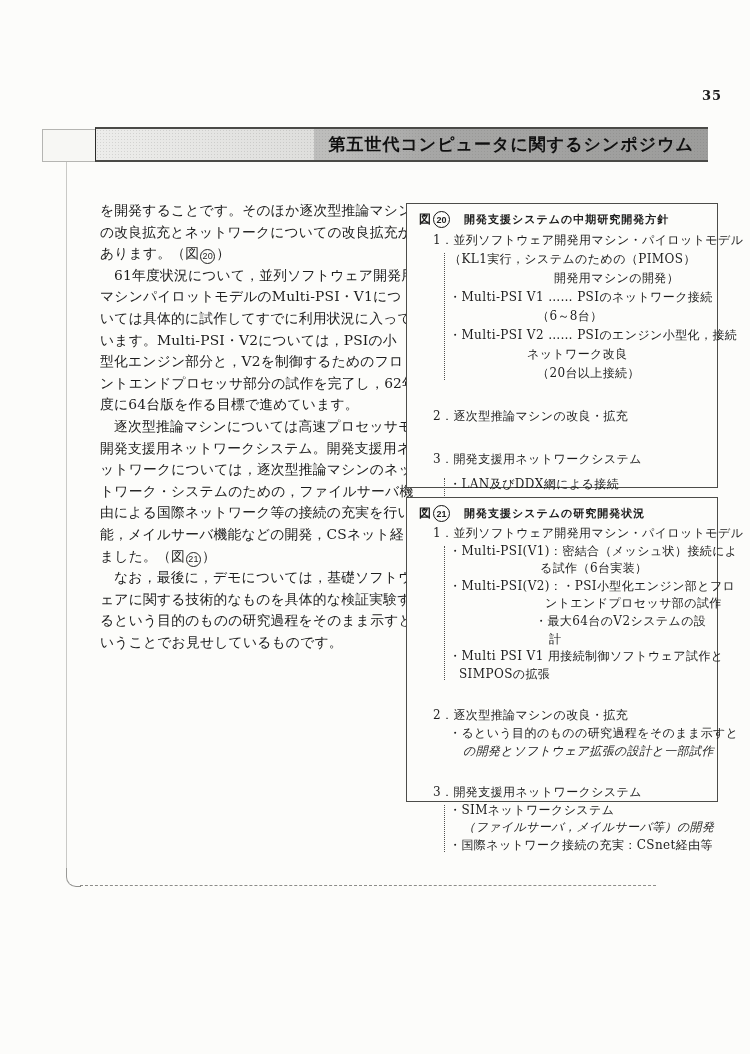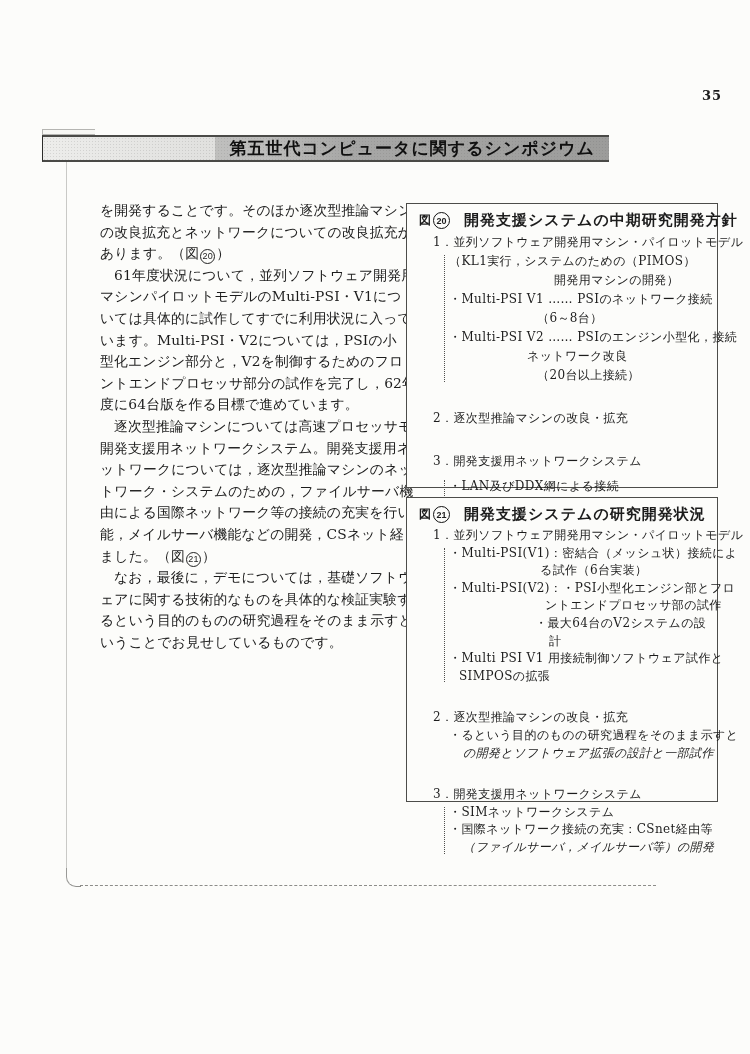--- a/index.html
+++ b/index.html
@@ -12,21 +12,21 @@
   }
   
   .pageno{position:absolute;left:702px;top:88px;font-size:13px;font-weight:bold;
     font-family:"DejaVu Serif","Liberation Serif",serif;letter-spacing:1px;}
   
   .edge-v{position:absolute;left:66px;top:132px;height:744px;width:0;border-left:1px solid #c9c9c6;}
   .edge-corner{position:absolute;left:66px;top:868px;width:14px;height:18px;
     border-left:1px solid #9a9a97;border-bottom:1px solid #8f8f8c;border-bottom-left-radius:10px;}
   .edge-h{position:absolute;left:80px;top:885px;width:576px;height:0;border-top:1px dashed #8c8c89;}
   
-  .banner{position:absolute;left:42px;top:127px;width:567px;height:35px;display:flex;flex-direction:column;}
+  .banner{position:absolute;left:42px;top:127px;width:666px;height:35px;display:flex;}
   .banner-tab{width:52px;height:31px;margin-top:2px;background:#f7f7f4;
     border:1px solid #b5b5b2;border-right:none;}
   .banner-bar{flex:1;height:100%;box-sizing:border-box;
     border-top:2px solid #4a4a47;border-bottom:2px solid #4a4a47;border-left:1px solid #2c2c2a;
     background-image:radial-gradient(rgba(0,0,0,0.10) 1px, transparent 1px),
       linear-gradient(to right,#ededeb 0%,#dcdcda 40%,#bcbcba 54%,#ababa9 100%);
     background-size:3px 3px,100% 100%;
     display:flex;align-items:center;justify-content:flex-end;}
   .banner-title-strip{height:100%;display:flex;align-items:center;padding:0 14px;
     background:rgba(130,130,128,0.35);}
@@ -46,21 +46,21 @@
     font-family:"Liberation Sans","DejaVu Sans",sans-serif;}
   
   .figbox{position:absolute;left:406px;width:312px;box-sizing:border-box;
     border:1px solid #4c4c49;background:#fcfcfa;padding:7px 4px 6px 4px;}
   .figbox.b1{top:203px;height:285px;}
   .figbox.b2{top:497px;height:305px;}
   .fig-title-row{display:flex;align-items:center;padding-left:8px;margin-bottom:3px;white-space:nowrap;}
   .fig-label{font-family:"Liberation Sans","DejaVu Sans",sans-serif;
     font-weight:bold;font-size:12px;display:inline-flex;align-items:center;}
   .fig-title{font-family:Liberation Mono, monospace;
-    font-weight:bold;font-size:15px;letter-spacing:1px;margin-left:12px;}
+    font-weight:bold;font-size:11px;letter-spacing:1px;margin-left:12px;}
   .fx{white-space:nowrap;font-size:12px;letter-spacing:0.4px;}
   .b1 .fx{height:19px;line-height:19px;}
   .b2 .fx{height:17.6px;line-height:17.6px;}
   .gap{margin-top:24px;}
   .gap-s{margin-top:6px;}
   .group{position:relative;}
   .vline{position:absolute;left:33px;top:3px;bottom:3px;width:0;border-left:1px dotted #4f4f4c;}
   .p22{padding-left:22px;}
   .p38{padding-left:38px;}
   .p48{padding-left:48px;}
@@ -167,18 +167,18 @@
     </div>
     <div class="fx p22 gap">2．逐次型推論マシンの改良・拡充</div>
     <div class="group">
       <div class="fx p38">・るという目的のものの研究過程をそのまま示すと</div>
       <div class="fx p52">の開発とソフトウェア拡張の設計と一部試作</div>
     </div>
     <div class="fx p22 gap">3．開発支援用ネットワークシステム</div>
     <div class="group">
       <div class="vline"></div>
       <div class="fx p38">・SIMネットワークシステム</div>
+      <div class="fx p52">（ファイルサーバ，メイルサーバ等）の開発</div>
       <div class="fx p38">・国際ネットワーク接続の充実：CSnet経由等</div>
-      <div class="fx p52">（ファイルサーバ，メイルサーバ等）の開発</div>
     </div>
   </div>
 
 </div>
 
 </body></html>

